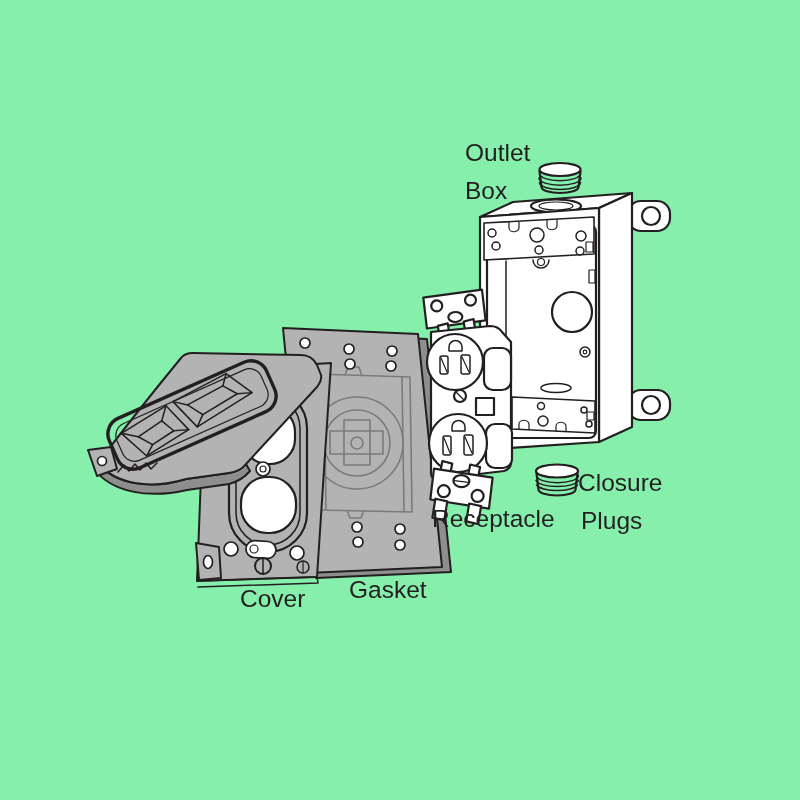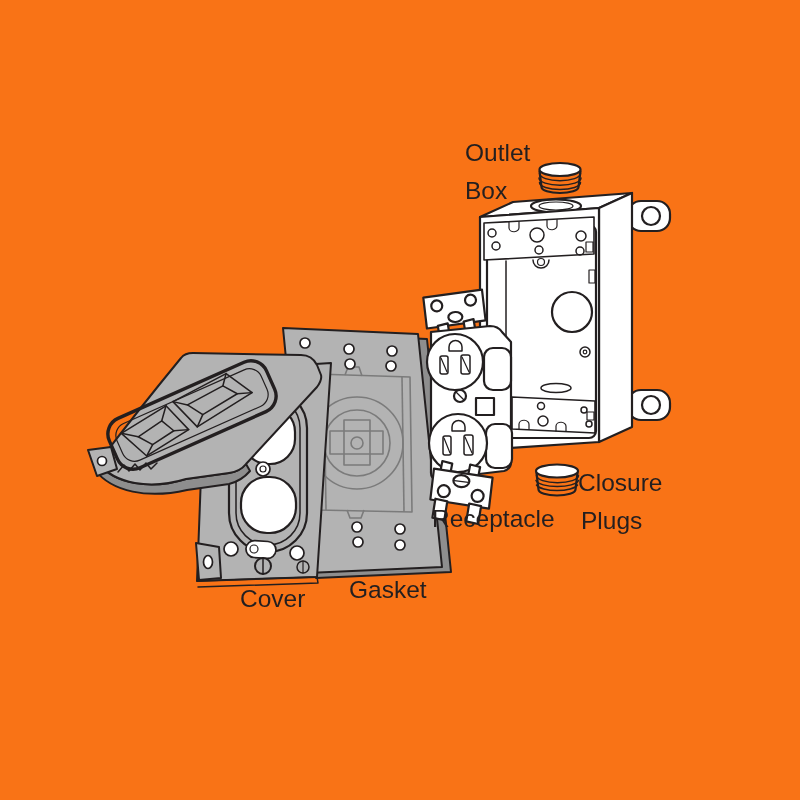--- a/index.html
+++ b/index.html
@@ -1,16 +1,16 @@
 <!DOCTYPE html>
 <html><head>
 <meta charset="utf-8">
 <style>
   html,body{margin:0;padding:0;background:#ffffff;}
-  .canvas{width:800px;height:800px;background:#f97316;position:relative;overflow:hidden;
+  .canvas{width:800px;height:800px;background:#86efac;position:relative;overflow:hidden;
           font-family:"Liberation Sans",sans-serif;}
   svg{display:block;}
   .edge{fill:none;stroke:#231f20;stroke-width:2.2;stroke-linejoin:round;stroke-linecap:round;}
   .thin{stroke-width:1.5;}
   .vthin{stroke-width:1.2;}
   .thick{stroke-width:3.4;}
   .wh{fill:#ffffff;stroke:#231f20;stroke-width:2.2;stroke-linejoin:round;}
   .whthin{fill:#ffffff;stroke:#231f20;stroke-width:1.6;stroke-linejoin:round;}
   .grayline{stroke:#231f20;stroke-width:2;stroke-linejoin:round;}
   .pat{fill:none;stroke:#7b7b7b;stroke-width:1.6;stroke-linejoin:round;}

